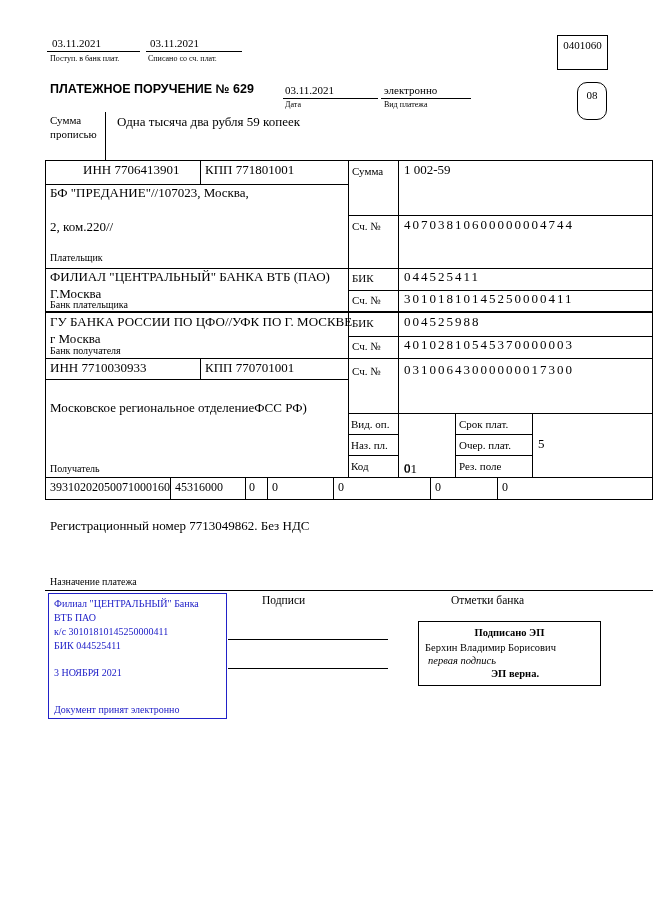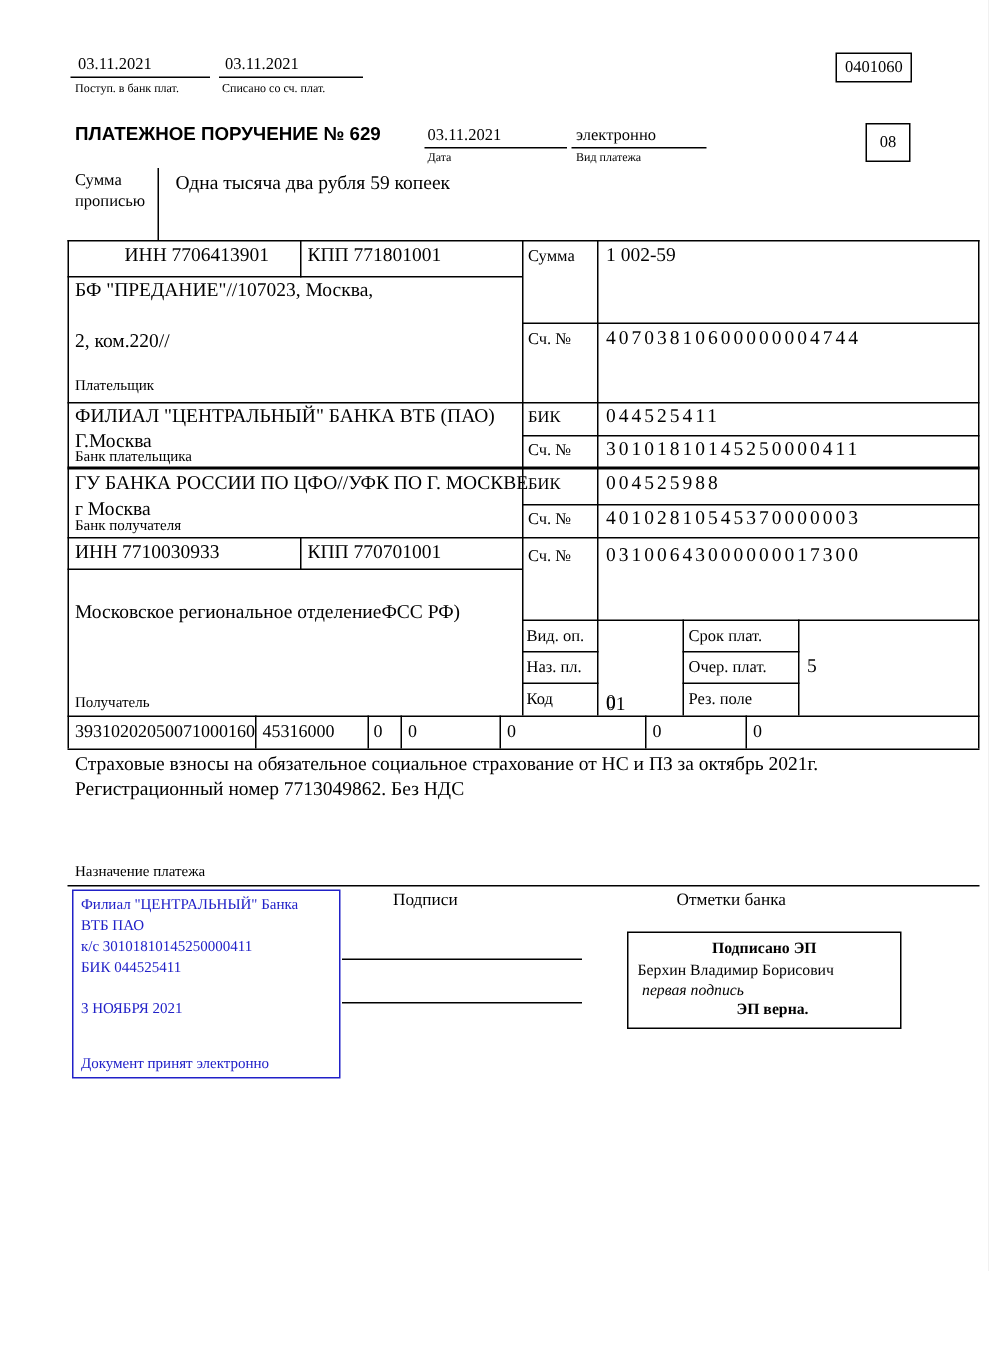--- a/index.html
+++ b/index.html
@@ -30,33 +30,33 @@
 <div class="page">
 
   <div class="t hdr" style="left:52px;top:37px;">03.11.2021</div>
   <div class="hl" style="left:47px;top:51px;width:93px;"></div>
   <div class="t tiny" style="left:50px;top:55px;">Поступ. в банк плат.</div>
 
   <div class="t hdr" style="left:150px;top:37px;">03.11.2021</div>
   <div class="hl" style="left:146px;top:51px;width:96px;"></div>
   <div class="t tiny" style="left:148px;top:55px;">Списано со сч. плат.</div>
 
-  <div class="box center" style="left:557px;top:35px;width:51px;height:20px;font-size:11px;line-height:18px;">0401060</div>
+  <div class="box center" style="left:557px;top:35px;width:51px;height:35px;font-size:11px;line-height:18px;">0401060</div>
 
   <div class="t title" style="left:50px;top:83px;">ПЛАТЕЖНОЕ ПОРУЧЕНИЕ № 629</div>
 
   <div class="t hdr" style="left:285px;top:84px;">03.11.2021</div>
   <div class="hl" style="left:283px;top:98px;width:95px;"></div>
   <div class="t tiny" style="left:285px;top:101px;">Дата</div>
 
   <div class="t hdr" style="left:384px;top:84px;">электронно</div>
   <div class="hl" style="left:381px;top:98px;width:90px;"></div>
   <div class="t tiny" style="left:384px;top:101px;">Вид платежа</div>
 
-  <div class="box center" style="left:577px;top:82px;width:30px;height:26px;font-size:11px;line-height:25px;">08</div>
+  <div class="box center" style="left:577px;top:82px;width:30px;height:38px;font-size:11px;line-height:25px;border-radius:10px;">08</div>
 
   <div class="t lbl wrap" style="left:50px;top:114px;width:52px;line-height:1.25;">Сумма прописью</div>
   <div class="vl" style="left:105px;top:112px;height:48px;"></div>
   <div class="t" style="left:117px;top:115px;">Одна тысяча два рубля 59 копеек</div>
 
   <div class="hl" style="left:45px;top:160px;width:608px;"></div>
   <div class="hl" style="left:45px;top:184px;width:303px;"></div>
   <div class="hl" style="left:348px;top:215px;width:305px;"></div>
   <div class="hl" style="left:45px;top:268px;width:608px;"></div>
   <div class="hl" style="left:348px;top:290px;width:305px;"></div>
@@ -135,21 +135,20 @@
   <div class="t sec" style="left:50px;top:463px;">Получатель</div>
 
   <div class="t kbk" style="left:50px;top:481px;">39310202050071000160</div>
   <div class="t kbk" style="left:175px;top:481px;">45316000</div>
   <div class="t kbk" style="left:249px;top:481px;">0</div>
   <div class="t kbk" style="left:272px;top:481px;">0</div>
   <div class="t kbk" style="left:338px;top:481px;">0</div>
   <div class="t kbk" style="left:435px;top:481px;">0</div>
   <div class="t kbk" style="left:502px;top:481px;">0</div>
 
-  <div class="t" style="left:50px;top:502px;">Страховые взносы на обязательное социальное страхование от НС и ПЗ за октябрь 2021г.</div>
   <div class="t" style="left:50px;top:519px;">Регистрационный номер 7713049862. Без НДС</div>
   <div class="t sec" style="left:50px;top:576px;">Назначение платежа</div>
 
   <div class="stamp">
     <div>Филиал "ЦЕНТРАЛЬНЫЙ" Банка</div>
     <div>ВТБ ПАО</div>
     <div>к/с 30101810145250000411</div>
     <div>БИК 044525411</div>
     <div style="margin-top:13px;">3 НОЯБРЯ 2021</div>
     <div style="margin-top:23px;">Документ принят электронно</div>

